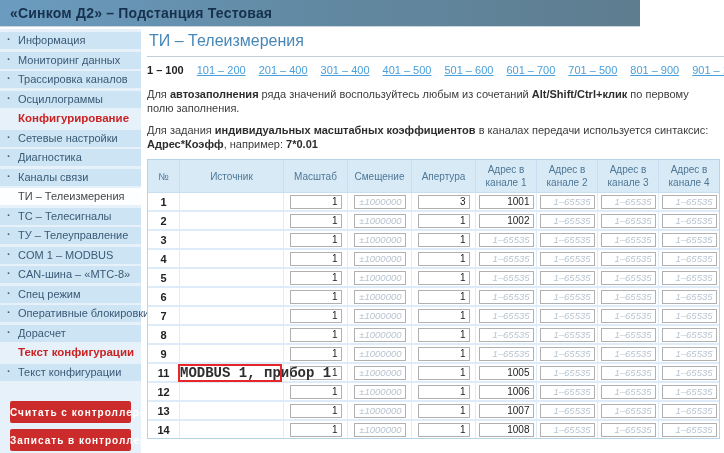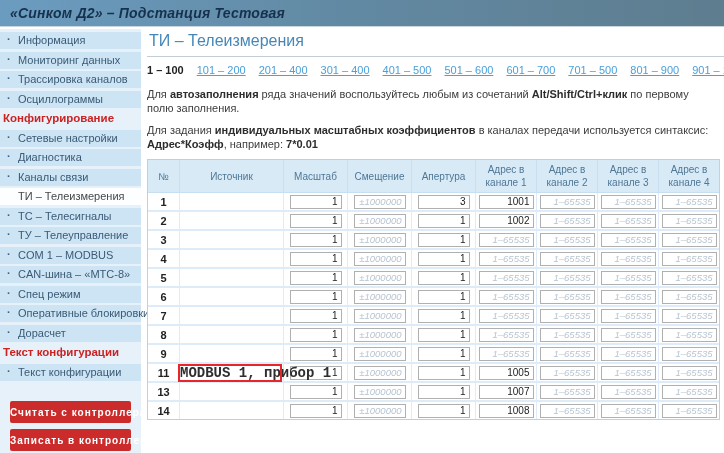--- a/index.html
+++ b/index.html
@@ -2,40 +2,40 @@
 <html><head>
 <meta charset="utf-8">
 <style>
   html,body{margin:0;padding:0;}
   .screen{
     position:relative; width:724px; height:453px; background:#fff; overflow:hidden;
     font-family:"Liberation Sans",sans-serif; -webkit-font-smoothing:antialiased;
   }
   
   .topbar{
-    position:absolute; left:0; top:0; width:724px; height:26px;
+    position:absolute; left:0; top:0; width:640px; height:26px;
     background:linear-gradient(90deg,#6b9cc0 0%,#628aa4 45%,#5e7d8f 100%);
-    border-bottom:1px solid #c9d6de; display:flex; align-items:center;font-style:italic;
+    border-bottom:1px solid #c9d6de; display:flex; align-items:center;
   }
   .topbar .title{ font-size:14px; font-weight:bold; color:#16314d; padding-left:10px; letter-spacing:.2px;}
   
   .sidebar{
     position:absolute; left:0; top:29px; width:141px; height:424px;
     background:#e7f1fa; padding-top:3px; box-sizing:border-box;
   }
   .sb-item{
     position:relative; height:17px; line-height:17px; margin-bottom:2.5px;
     background:#cde4f4; color:#3a5a75; font-size:11px; padding-left:18px;
     white-space:nowrap; cursor:pointer;
   }
   .sb-item .blt{ position:absolute; left:7px; top:-1px; color:#3d6186; font-weight:bold; font-size:11px;}
   .sb-item.active{ background:#fcfeff; color:#474747; cursor:default;}
   .sb-header{
     height:17px; line-height:17px; margin-bottom:2.5px; background:transparent;
-    color:#cb2222; font-weight:bold; font-size:11.5px; padding-left:3px; white-space:nowrap;
+    color:#cb2222; font-weight:bold; font-size:11.5px; padding-left:18px; white-space:nowrap;
   }
   .sb-btn{
     position:absolute; left:10px; width:121px; height:22px; box-sizing:border-box;
     background:#cb2b2b; color:#fff; border:none; border-radius:2px;
     font-family:"Liberation Sans",sans-serif; font-size:10px; font-weight:bold;
     letter-spacing:1px; text-align:center; cursor:pointer; white-space:nowrap; padding:0;
   }
   .sb-btn.b1{ top:372px;} .sb-btn.b2{ top:400px;text-align:right;}
   
   .content{ position:absolute; left:147px; top:31px; width:577px;}
@@ -395,20 +395,45 @@
               <input type="text" class="inp w-addr" placeholder="1–65535" style="">
             </td>
             <td>
               <input type="text" class="inp w-addr" placeholder="1–65535" style="">
             </td>
             <td>
               <input type="text" class="inp w-addr" placeholder="1–65535" style="">
             </td>
           </tr>
           <tr>
+            <td class="num">12</td>
+            <td class="src"><span></span></td>
+            <td>
+              <input type="text" class="inp w-mid" value="1" style="">
+            </td>
+            <td>
+              <input type="text" class="inp w-mid" placeholder="±1000000" style="">
+            </td>
+            <td>
+              <input type="text" class="inp w-mid" value="1" style="">
+            </td>
+            <td>
+              <input type="text" class="inp w-addr" value="1006" style="">
+            </td>
+            <td>
+              <input type="text" class="inp w-addr" placeholder="1–65535" style="">
+            </td>
+            <td>
+              <input type="text" class="inp w-addr" placeholder="1–65535" style="">
+            </td>
+            <td>
+              <input type="text" class="inp w-addr" placeholder="1–65535" style="">
+            </td>
+          </tr>
+          <tr>
             <td class="num">13</td>
             <td class="src"><span></span></td>
             <td>
               <input type="text" class="inp w-mid" value="1" style="">
             </td>
             <td>
               <input type="text" class="inp w-mid" placeholder="±1000000" style="">
             </td>
             <td>
               <input type="text" class="inp w-mid" value="1" style="">

